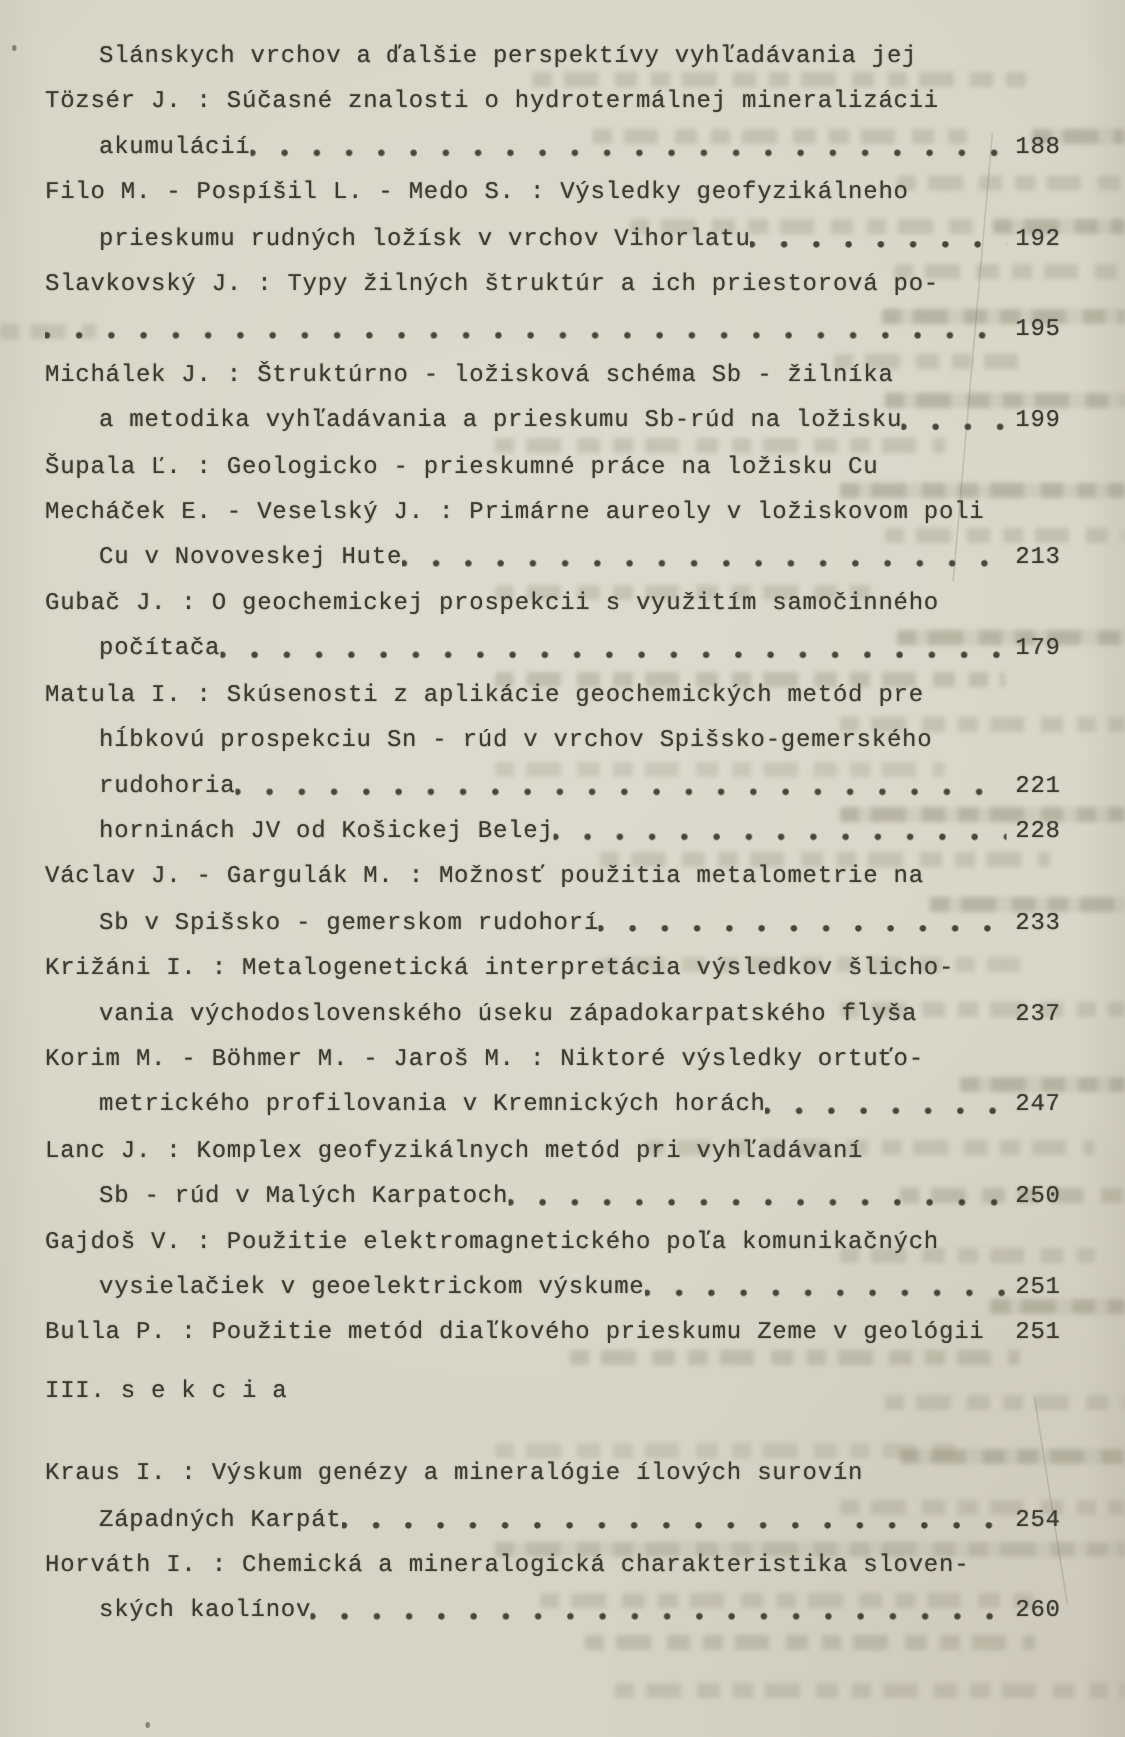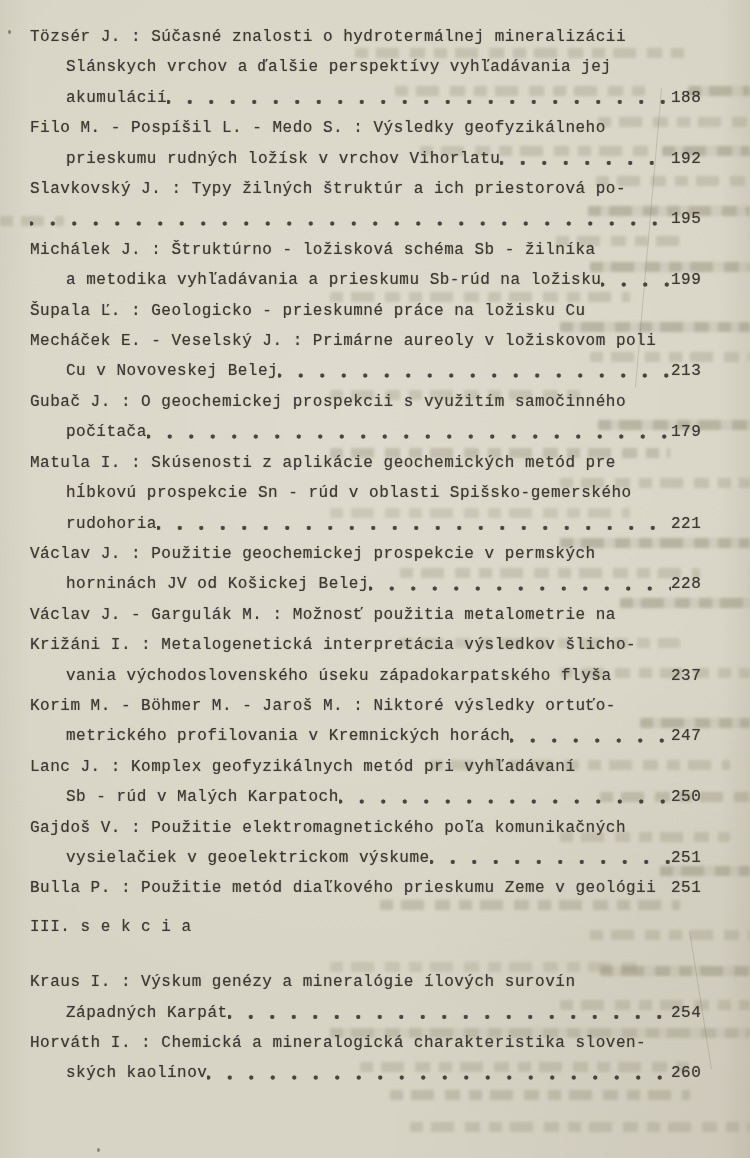--- a/index.html
+++ b/index.html
@@ -36,21 +36,21 @@
   .line .t{white-space:pre;flex-shrink:0;}
   .line.ind .t{padding-left:36px;}
   .line.heading{margin-top:8px;margin-bottom:25px;}
   .leader{flex:1 1 auto;min-width:0;}
   .leader.dotted{
     background-image:radial-gradient(circle at 50% 63%, rgba(58,53,46,0.90) 1.8px, rgba(58,53,46,0) 2.5px);
     background-size:21.5px 100%;
     background-repeat:repeat-x;
     background-position:12px 0;
   }
-  .pg{flex-shrink:0;width:42px;text-align:left;}
+  .pg{flex-shrink:0;width:42px;text-align:center;}
 </style>
 </head>
 <body>
 
 <div class="ghosts">
   <i class="g" style="left:355px;top:48px;width:330px"></i>
   <i class="g" style="left:395px;top:86px;width:250px"></i>
   <i class="g dk" style="left:688px;top:86px;width:62px"></i>
   <i class="g" style="left:598px;top:117px;width:152px"></i>
   <i class="g" style="left:420px;top:146px;width:230px"></i>
@@ -87,27 +87,27 @@
   <i class="g" style="left:360px;top:1062px;width:330px"></i>
   <i class="g" style="left:390px;top:1090px;width:300px;opacity:.40"></i>
   <i class="g" style="left:410px;top:1122px;width:340px;opacity:.34"></i>
   <i class="crease" style="left:648px;top:88px;height:300px;transform:rotate(5deg)"></i>
   <i class="crease" style="left:700px;top:930px;height:140px;transform:rotate(-9deg)"></i>
   <i class="speck" style="left:8px;top:30px"></i>
   <i class="speck" style="left:97px;top:1148px"></i>
 </div>
 
 <div class="content">
+    <div class="line ind">
+      <span class="t">Slánskych vrchov a ďalšie perspektívy vyhľadávania jej</span>
+    </div>
     <div class="line">
       <span class="t">Tözsér J. : Súčasné znalosti o hydrotermálnej mineralizácii</span>
     </div>
     <div class="line ind">
-      <span class="t">Slánskych vrchov a ďalšie perspektívy vyhľadávania jej</span>
-    </div>
-    <div class="line ind">
       <span class="t">akumulácií</span>
       <span class="leader dotted"></span>
       <span class="pg">188</span>
     </div>
     <div class="line">
       <span class="t">Filo M. - Pospíšil L. - Medo S. : Výsledky geofyzikálneho</span>
     </div>
     <div class="line ind">
       <span class="t">prieskumu rudných ložísk v vrchov Vihorlatu</span>
       <span class="leader dotted"></span>
@@ -128,53 +128,55 @@
       <span class="leader dotted"></span>
       <span class="pg">199</span>
     </div>
     <div class="line">
       <span class="t">Šupala Ľ. : Geologicko - prieskumné práce na ložisku Cu</span>
     </div>
     <div class="line">
       <span class="t">Mecháček E. - Veselský J. : Primárne aureoly v ložiskovom poli</span>
     </div>
     <div class="line ind">
-      <span class="t">Cu v Novoveskej Belej</span>
+      <span class="t">Cu v Novoveskej Hute</span>
       <span class="leader dotted"></span>
       <span class="pg">213</span>
     </div>
     <div class="line">
       <span class="t">Gubač J. : O geochemickej prospekcii s využitím samočinného</span>
     </div>
     <div class="line ind">
       <span class="t">počítača</span>
       <span class="leader dotted"></span>
       <span class="pg">179</span>
     </div>
     <div class="line">
       <span class="t">Matula I. : Skúsenosti z aplikácie geochemických metód pre</span>
     </div>
     <div class="line ind">
-      <span class="t">hĺbkovú prospekcie Sn - rúd v oblasti Spišsko-gemerského</span>
+      <span class="t">hĺbkovú prospekciu Sn - rúd v vrchov Spišsko-gemerského</span>
     </div>
     <div class="line ind">
       <span class="t">rudohoria</span>
       <span class="leader dotted"></span>
       <span class="pg">221</span>
     </div>
-    <div class="line">
-      <span class="t">Václav J. : Použitie geochemickej prospekcie v permských</span>
-    </div>
     <div class="line ind">
       <span class="t">horninách JV od Košickej Belej</span>
       <span class="leader dotted"></span>
       <span class="pg">228</span>
     </div>
     <div class="line">
       <span class="t">Václav J. - Gargulák M. : Možnosť použitia metalometrie na</span>
+    </div>
+    <div class="line ind">
+      <span class="t">Sb v Spišsko - gemerskom rudohorí</span>
+      <span class="leader dotted"></span>
+      <span class="pg">233</span>
     </div>
     <div class="line">
       <span class="t">Križáni I. : Metalogenetická interpretácia výsledkov šlicho-</span>
     </div>
     <div class="line ind">
       <span class="t">vania východoslovenského úseku západokarpatského flyša</span>
       <span class="leader"></span>
       <span class="pg">237</span>
     </div>
     <div class="line">

